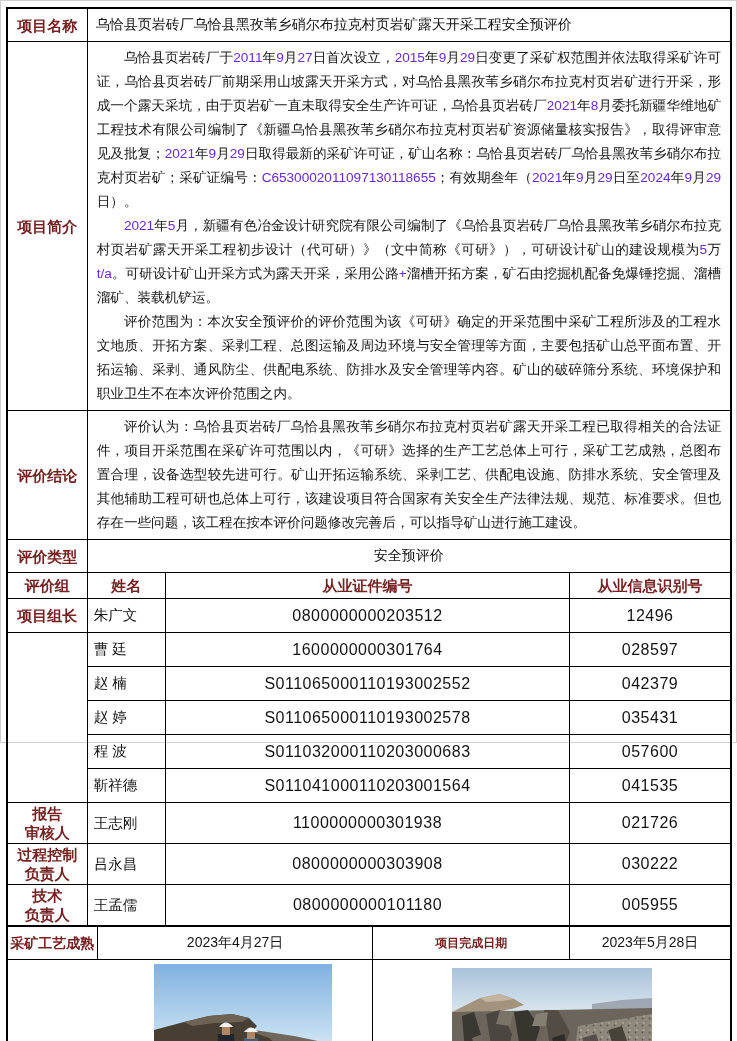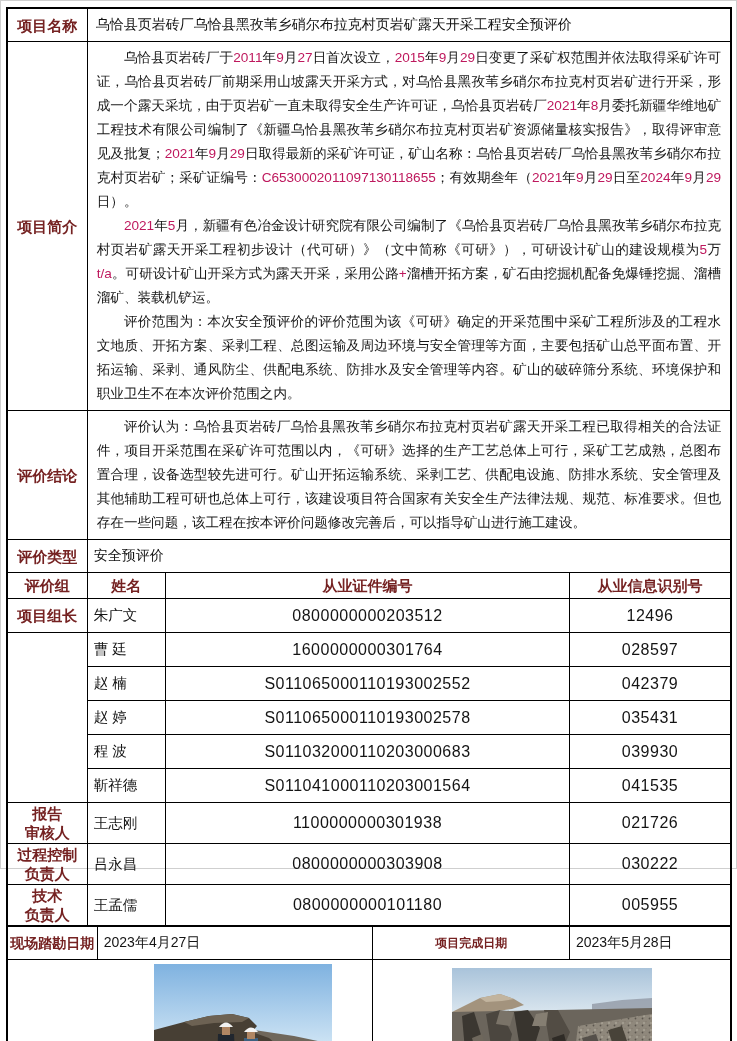--- a/index.html
+++ b/index.html
@@ -1,27 +1,27 @@
 <!DOCTYPE html>
 <html><head>
 <meta charset="utf-8">
 <style>
   html,body{margin:0;padding:0;background:#ffffff;}
   body{width:737px;height:1041px;font-family:"Liberation Sans","DejaVu Sans",sans-serif;overflow:hidden;}
-  .page{box-sizing:border-box;width:737px;height:869px;padding:6px 5px;border:1px solid #cfcfcf;background:#ffffff;}
+  .page{box-sizing:border-box;width:737px;height:743px;padding:6px 5px;border:1px solid #cfcfcf;background:#ffffff;}
   table{border-collapse:collapse;table-layout:fixed;width:726px;}
   #t1{border:2px solid #000;border-bottom:1px solid #000;}
   #t2{border:2px solid #000;border-top:1px solid #000;}
   td{border:1px solid #000;padding:7px 6px;font-size:14px;color:#141414;vertical-align:middle;overflow:hidden;}
   .lbl{color:#752222;font-weight:bold;text-align:center;font-size:15px;white-space:pre-line;padding:1px 2px;line-height:19px;}
   .val-left{text-align:left;padding-left:8px;}
-  .center{margin-top:44px;}
+  .center{text-align:center;margin-top:44px;}
   .rich{padding:4px 9px;}
   .rich p{margin:0;text-indent:2em;text-align:justify;line-height:24px;font-size:13.6px;color:#161616;}
-  .num{color:#be185d;}
+  .num{color:#6d28d9;}
   .name{font-size:14.5px;}
   .mono{text-align:center;font-size:16px;letter-spacing:0.5px;}
   .photo-cell{padding:0;vertical-align:middle;}
   .photo-left{display:block;margin:4px 0 4px 146px;}
   .photo-right{display:block;margin:6px auto 8px auto;}
 </style>
 </head>
 <body>
 
 <div class="page">
@@ -86,21 +86,21 @@
       <td class="mono">042379</td>
     </tr>
     <tr style="height:28px">
       <td class="name">赵 婷</td>
       <td class="mono">S011065000110193002578</td>
       <td class="mono">035431</td>
     </tr>
     <tr style="height:28px">
       <td class="name">程 波</td>
       <td class="mono">S011032000110203000683</td>
-      <td class="mono">039930</td>
+      <td class="mono">057600</td>
     </tr>
     <tr style="height:28px">
       <td class="name">靳祥德</td>
       <td class="mono">S011041000110203001564</td>
       <td class="mono">041535</td>
     </tr>
 
     <tr style="height:36px">
       <td class="lbl">报告
 审核人</td>
@@ -128,21 +128,21 @@
   <table id="t2">
     <colgroup>
         <col style="width:90px">
         <col style="width:275px">
         <col style="width:196px">
         <col style="width:161px">
       </colgroup>
 
     <tbody>
         <tr style="height:22px">
-      <td class="lbl" style="font-size:14px">现场踏勘日期</td>
+      <td class="lbl" style="font-size:14px">采矿工艺成熟</td>
       <td class="center">2023年4月27日</td>
       <td class="lbl" style="font-size:12px">项目完成日期</td>
       <td class="center">2023年5月28日</td>
     </tr>
 
     <tr style="height:166px">
       <td colspan="2" class="photo-cell">
         <svg class="photo-left" width="178" height="158" viewBox="0 0 178 158">
           <defs>
             <linearGradient id="skyL" x1="0" y1="0" x2="0" y2="1">

